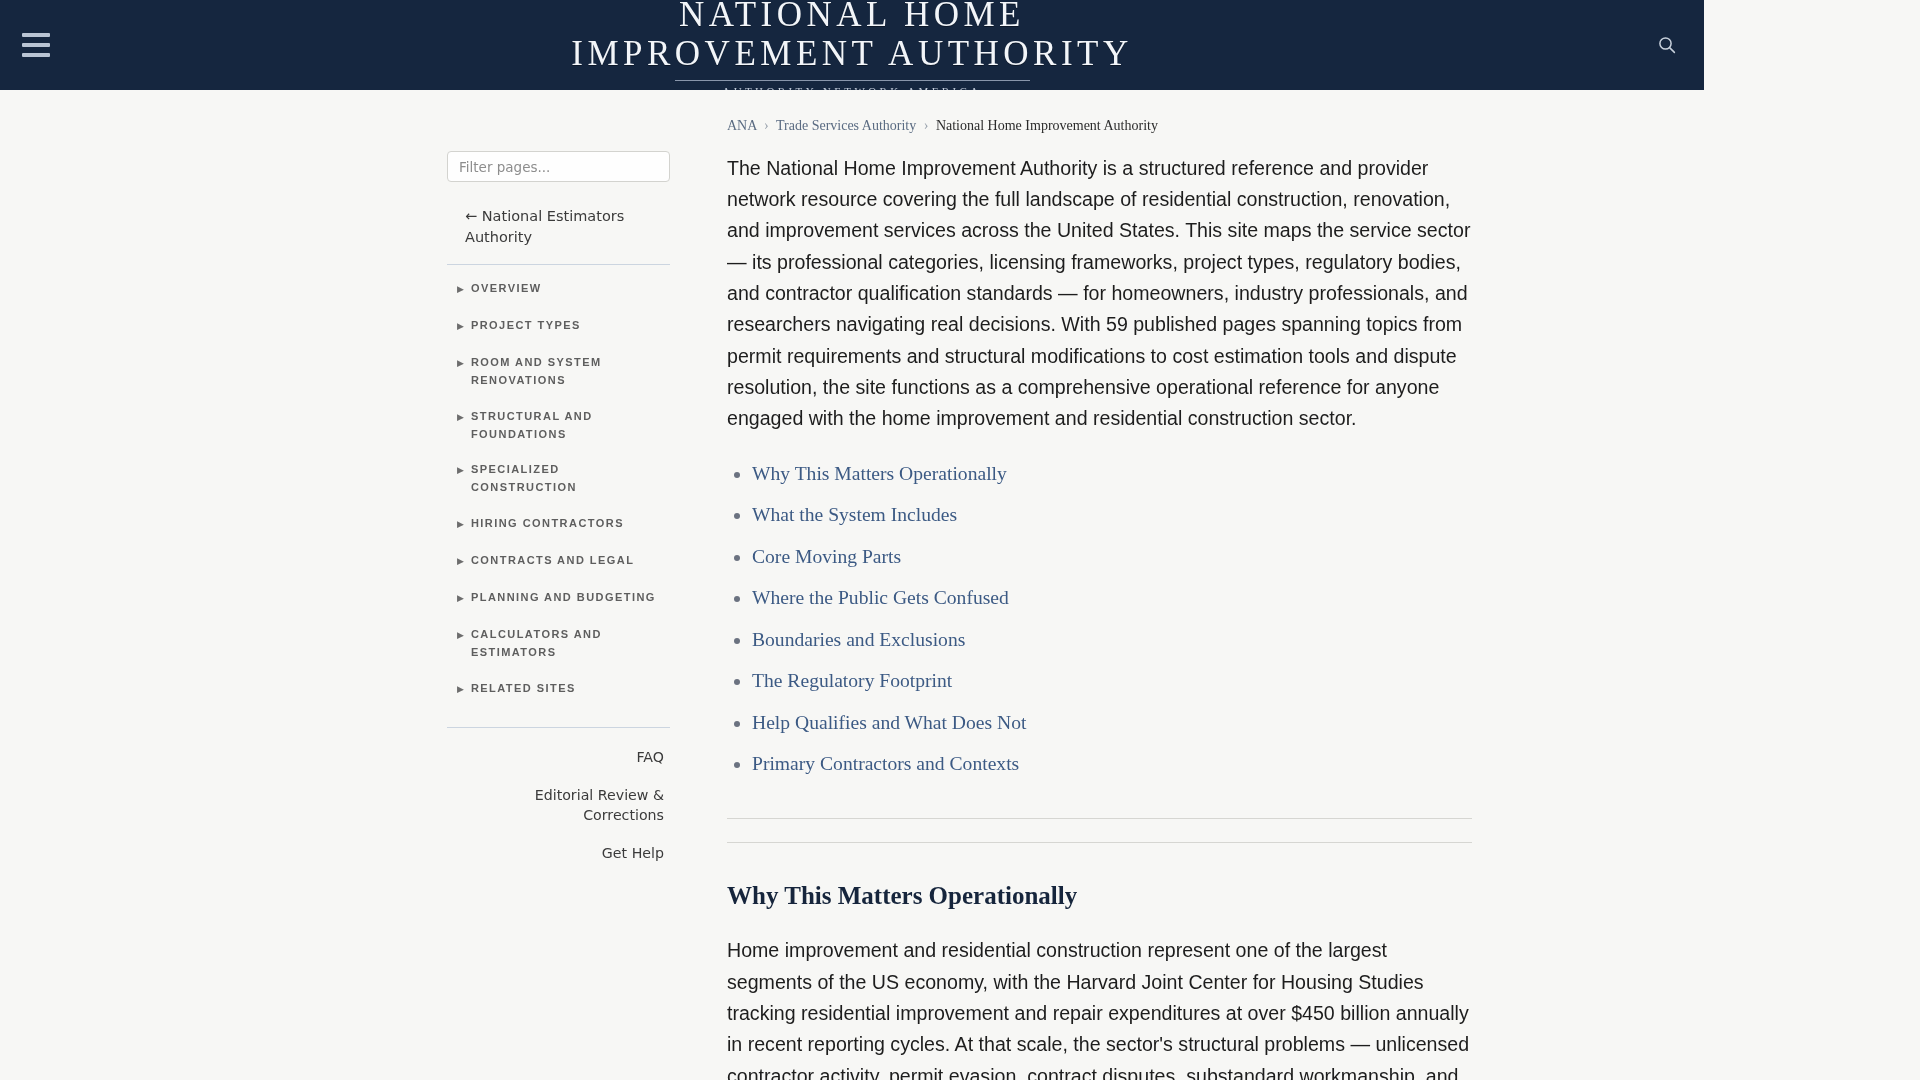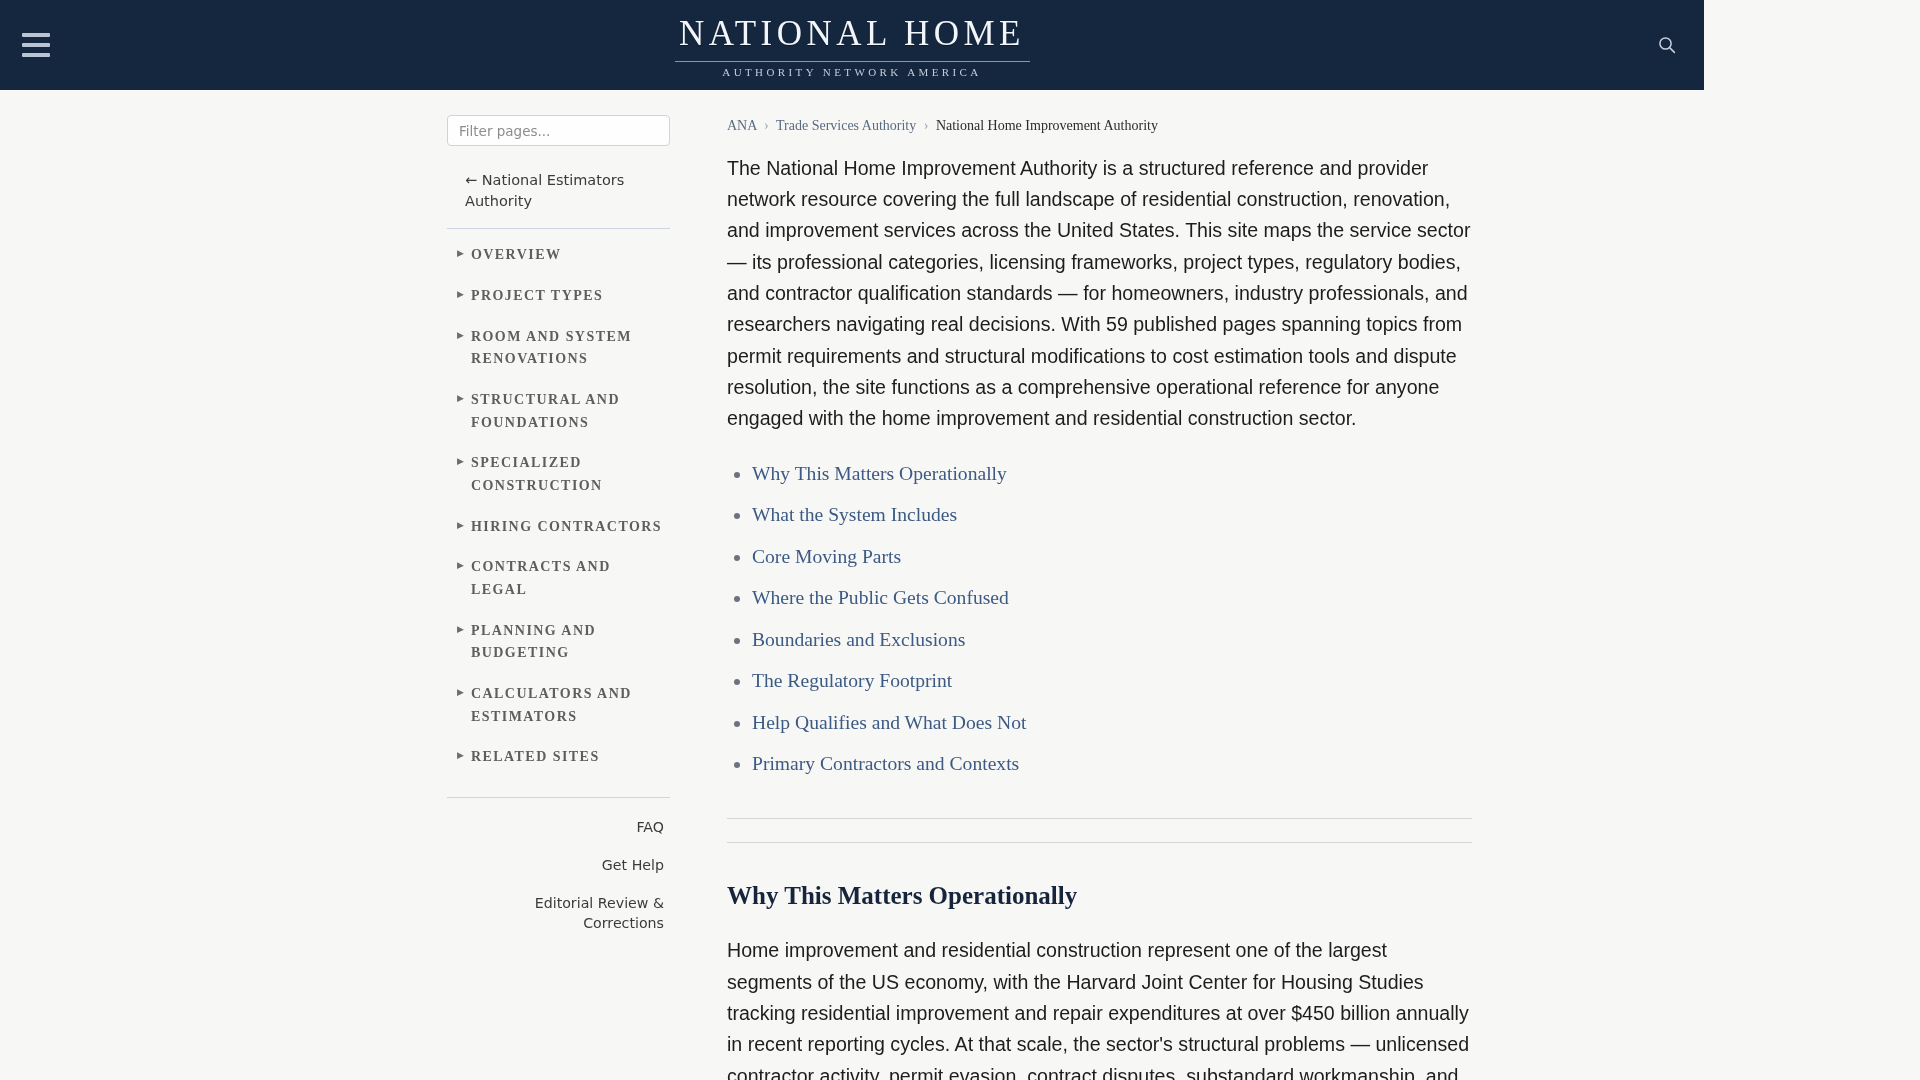--- a/index.html
+++ b/index.html
@@ -86,20 +86,21 @@
     align-items: flex-start;
   }
   .gutter-left { width: 447px; flex: none; }
 
   
   .sidebar {
     width: 223px;
     flex: none;
     padding-top: 25px;
     font-family: "DejaVu Sans", sans-serif;
+    margin-top: 36px;
   }
   .filter-input {
     width: 223px;
     height: 31px;
     border: 1px solid #d3d3cf;
     border-radius: 4px;
     background: #fefefe;
     padding: 0 11px;
     font-family: "DejaVu Sans", sans-serif;
     font-size: 13.5px;
@@ -134,22 +135,22 @@
     cursor: pointer;
   }
   .nav-caret {
     color: #6d6d6d;
     font-size: 9px;
     line-height: 19px;
     margin-right: 7px;
     flex: none;
   }
   .nav-label {
-    font-family: Liberation Serif, serif;
-    font-size: 14px;
+    font-family: Liberation Sans, sans-serif;
+    font-size: 11px;
     font-weight: bold;
     letter-spacing: 1.45px;
     color: #5e5e5e;
     text-transform: uppercase;
     line-height: 1.62;
   }
 
   .sidebar-divider2 {
     margin-top: 19px;
     width: 223px;
@@ -235,20 +236,21 @@
 <div class="site-header">
 
   <div class="hamburger">
     <span></span>
     <span></span>
     <span></span>
   </div>
 
   <div class="brand-block">
     <div class="brand-title">NATIONAL HOME</div>
+    <div class="brand-title">IMPROVEMENT AUTHORITY</div>
     <div class="brand-rule"></div>
     <div class="brand-sub">AUTHORITY NETWORK AMERICA</div>
   </div>
 
   <div class="search-btn">
     <svg width="20" height="20" viewBox="0 0 20 20" fill="none" aria-hidden="true">
       <circle cx="8.5" cy="8.5" r="5.6" stroke="#c7d0dc" stroke-width="1.5"></circle>
       <line x1="12.6" y1="12.6" x2="17.4" y2="17.4" stroke="#c7d0dc" stroke-width="1.5" stroke-linecap="round"></line>
     </svg>
   </div>
@@ -318,22 +320,22 @@
         <span class="nav-caret">▶</span>
         <span class="nav-label">Related Sites</span>
       </div>
 
     </div>
 
     <div class="sidebar-divider2"></div>
 
     <div class="util-list">
       <div class="util-item">FAQ</div>
+      <div class="util-item">Editorial Review &amp; Corrections</div>
       <div class="util-item">Get Help</div>
-      <div class="util-item">Editorial Review &amp; Corrections</div>
     </div>
 
   </div>
 
   <div class="main-spacer"></div>
 
   <div class="main">
 
     <div class="breadcrumb">
       <span class="crumb-link">ANA</span>

